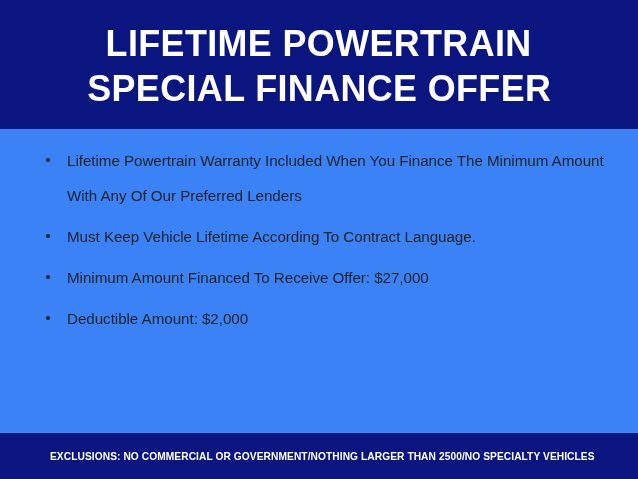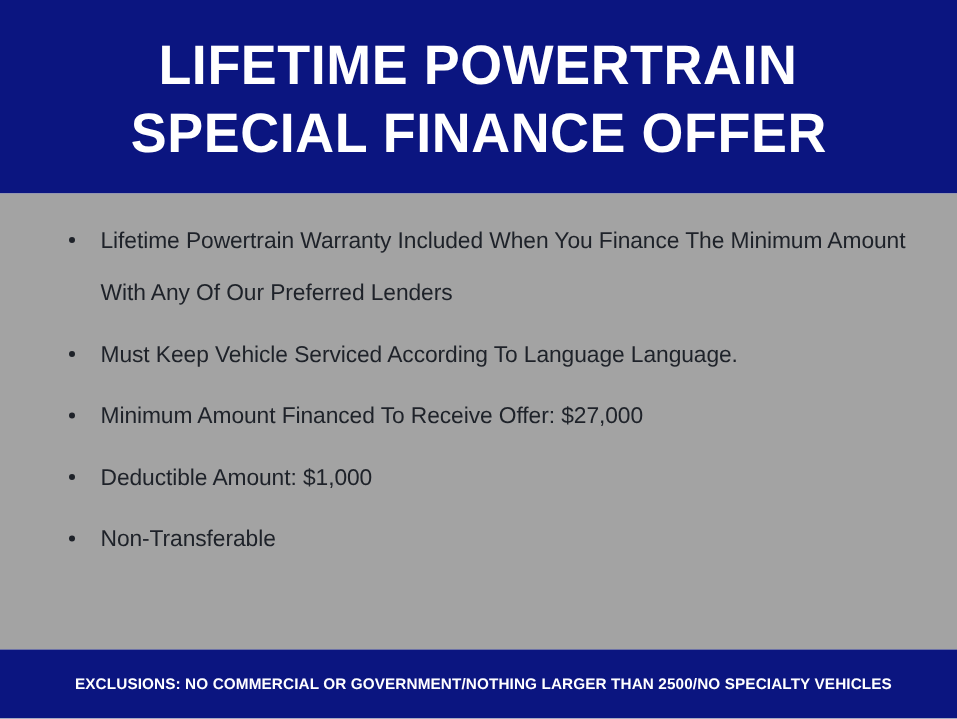--- a/index.html
+++ b/index.html
@@ -42,21 +42,21 @@
     line-height: 45px;
     letter-spacing: 0.4px;
     text-align: center;
     white-space: nowrap;
     transform: scaleX(0.97);
   }
 
   
   .body {
     flex: 1 1 auto;
-    background: #a3a3a3;
+    background: #3b82f6;
     padding: 14px 14px 0 14px;
     box-sizing: border-box;
   }
   .bullet-list {
     list-style: none;
     margin: 0;
     padding: 0;
   }
   .bullet-item {
     position: relative;
@@ -117,37 +117,33 @@
     <ul class="bullet-list">
 
       <li class="bullet-item wrap-extra">
         <span class="bullet-dot"></span>
         <span class="bullet-text">Lifetime Powertrain Warranty Included When You Finance The Minimum Amount With Any Of Our Preferred Lenders</span>
       </li>
 
 
       <li class="bullet-item">
         <span class="bullet-dot"></span>
-        <span class="bullet-text">Must Keep Vehicle Serviced According To Language Language.</span>
+        <span class="bullet-text">Must Keep Vehicle Lifetime According To Contract Language.</span>
       </li>
 
       <li class="bullet-item">
         <span class="bullet-dot"></span>
         <span class="bullet-text">Minimum Amount Financed To Receive Offer: $27,000</span>
       </li>
 
       <li class="bullet-item">
         <span class="bullet-dot"></span>
-        <span class="bullet-text">Deductible Amount: $1,000</span>
+        <span class="bullet-text">Deductible Amount: $2,000</span>
       </li>
 
-      <li class="bullet-item">
-        <span class="bullet-dot"></span>
-        <span class="bullet-text">Non-Transferable</span>
-      </li>
 
     </ul>
   </div>
 
   <div class="footer">
     <span class="footer-text">EXCLUSIONS: NO COMMERCIAL OR GOVERNMENT/NOTHING LARGER THAN 2500/NO SPECIALTY VEHICLES</span>
   </div>
 
 </div>
 

